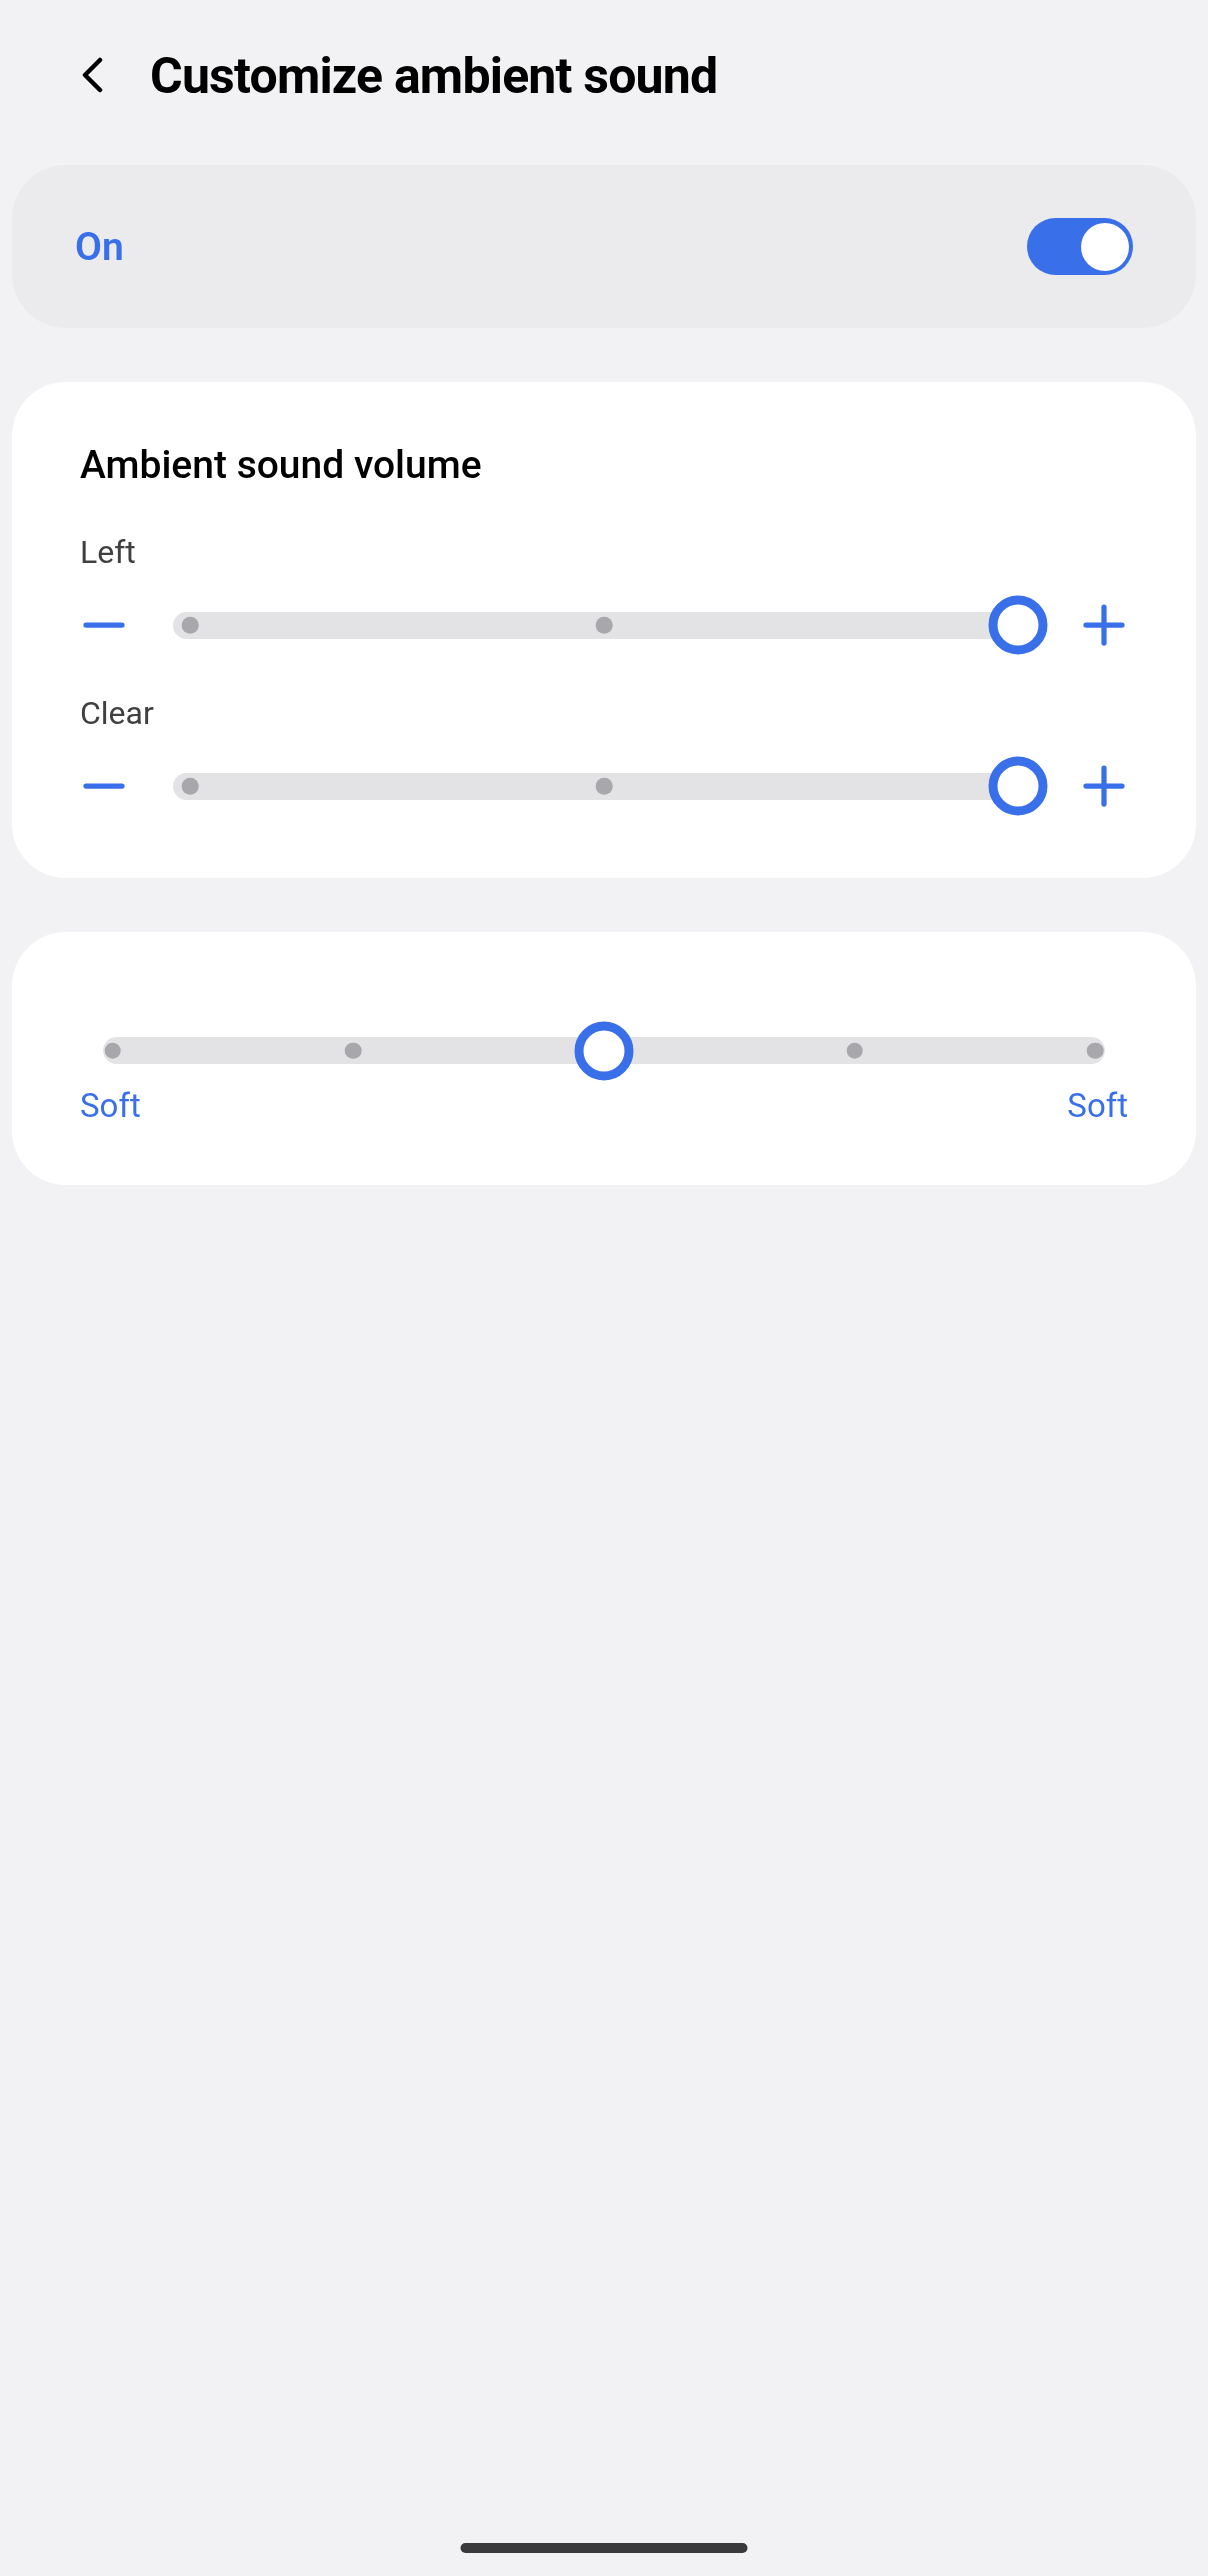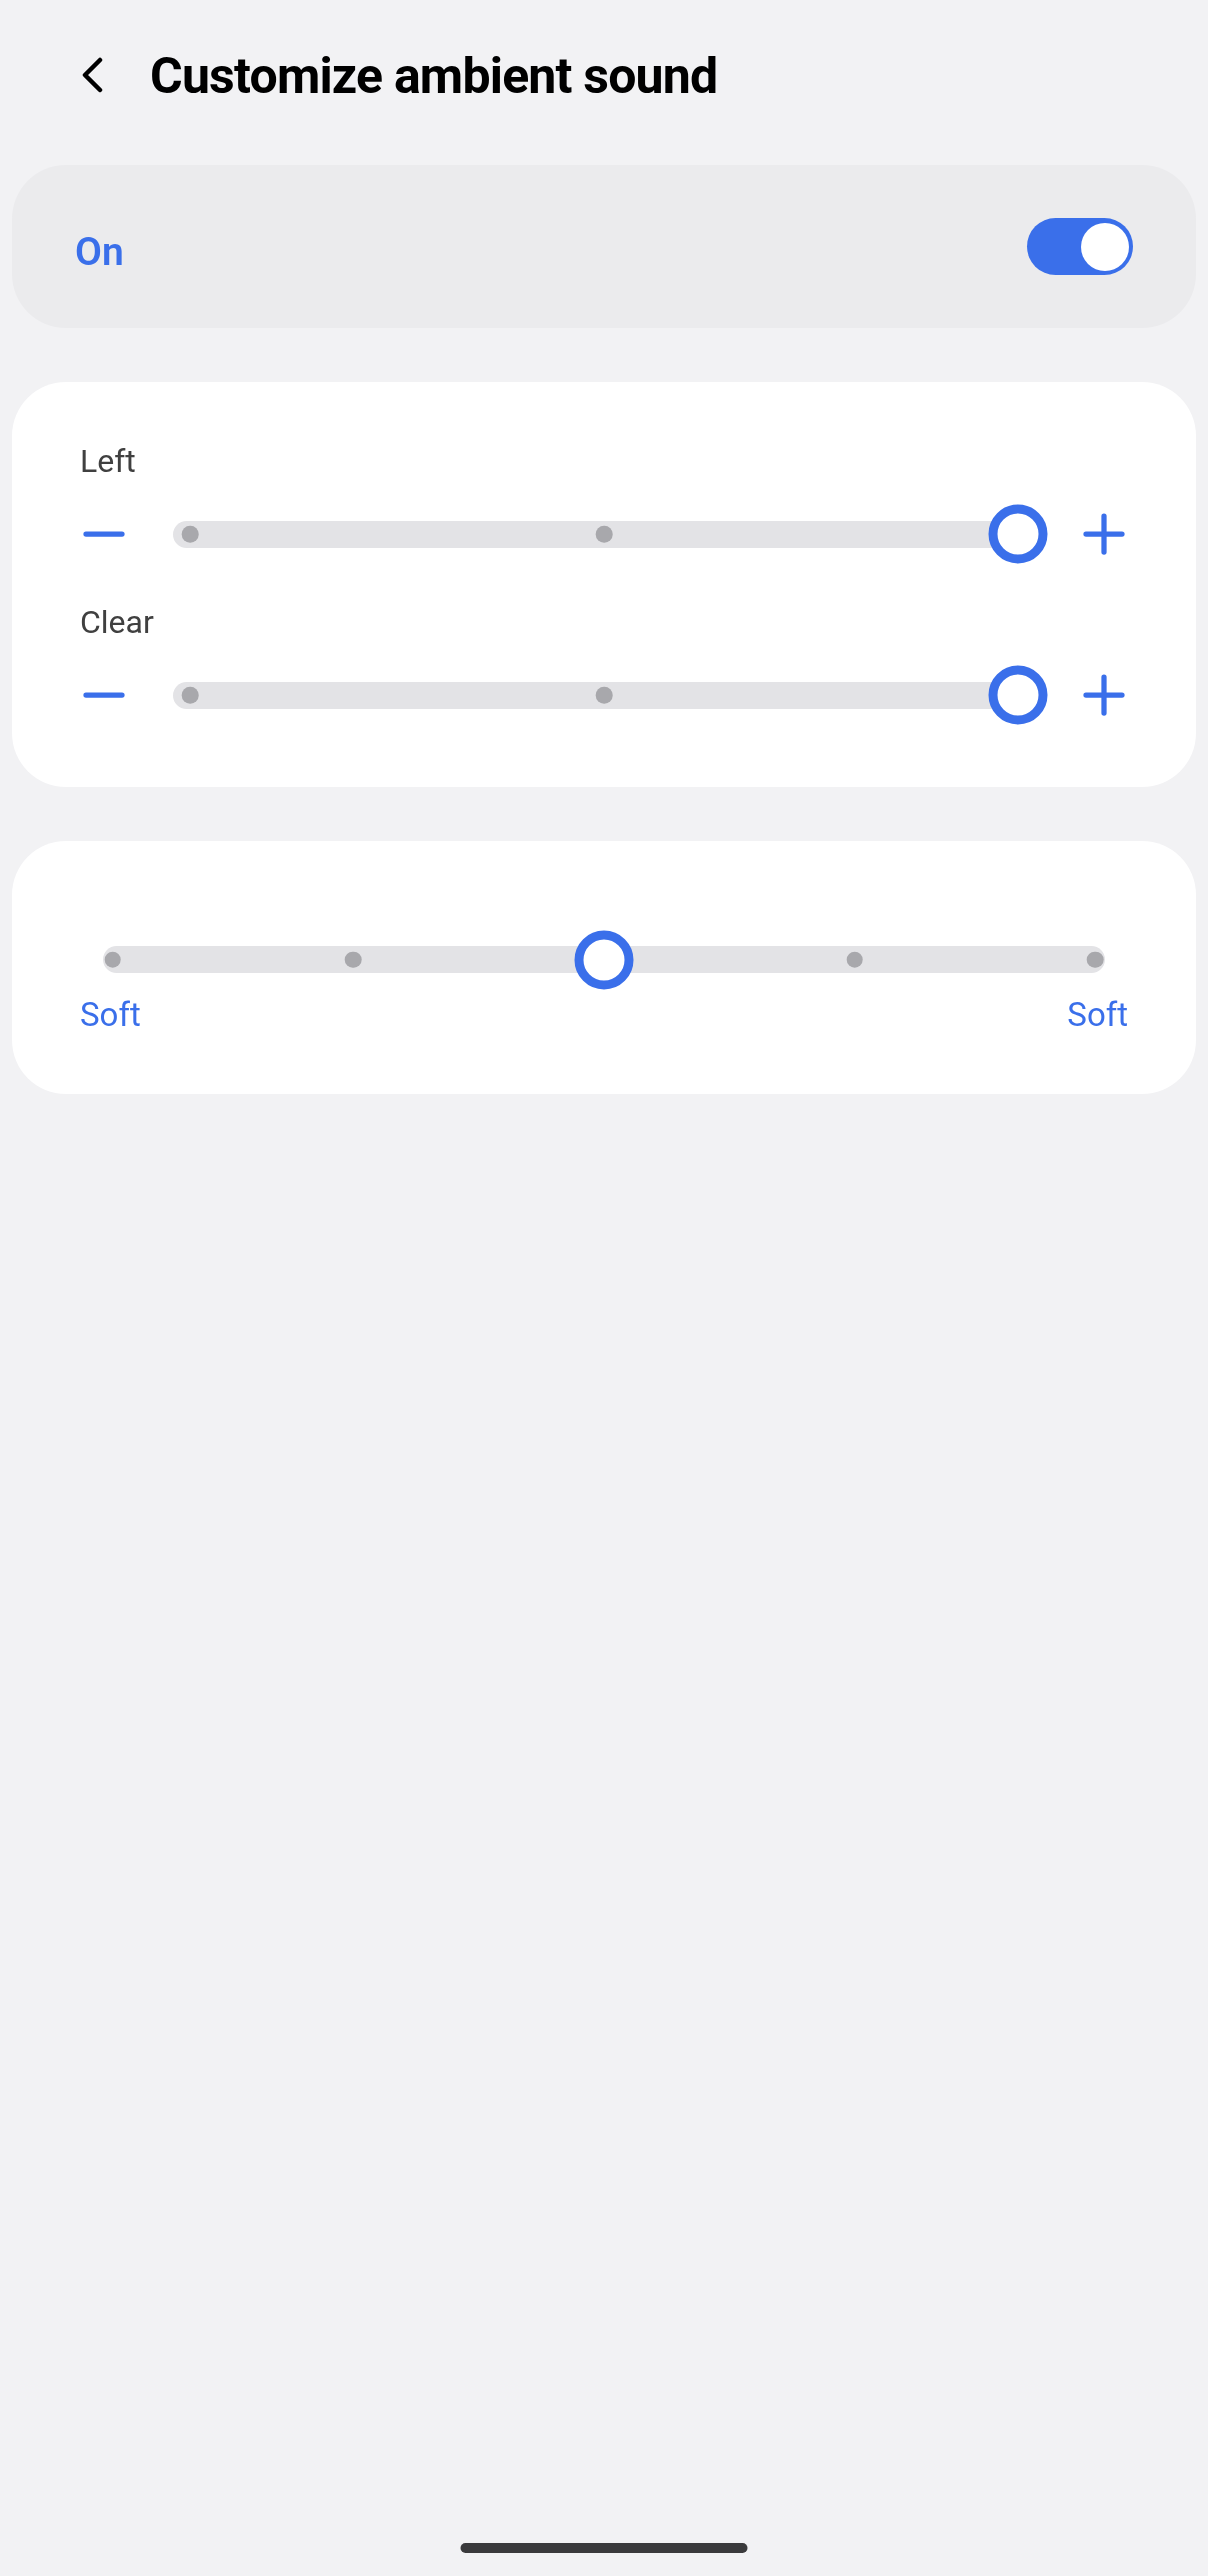--- a/index.html
+++ b/index.html
@@ -23,21 +23,21 @@
     font-weight: 700;
     color: #000;
     letter-spacing: -0.8px;
   }
   .toggle-row {
     background: #ebebed;
     border-radius: 54px;
     margin: 0 12px;
     padding: 53px 63px;
     display: flex;
-    align-items: flex-end;
+    align-items: center;
     justify-content: space-between;
   }
   .toggle-label {
     font-size: 39px;
     font-weight: 600;
     color: #3a6fea;
   }
   .toggle {
     width: 106px;
     height: 57px;
@@ -169,20 +169,21 @@
 </div>
 
 <div class="toggle-row">
   <span class="toggle-label">On</span>
   <div class="toggle">
     <div class="toggle-knob"></div>
   </div>
 </div>
 
 <div class="card">
+  <div class="card-title">Ambient sound volume</div>
 
   <div class="slider-group">
     <div class="slider-label">Left</div>
     <div class="vol-row">
       <div class="pm-btn">
         <svg viewBox="0 0 64 64" stroke="#3a6fea" stroke-width="7" stroke-linecap="round">
             <line x1="8" y1="32" x2="56" y2="32"></line>
           </svg>
       </div>
       <div class="track">

